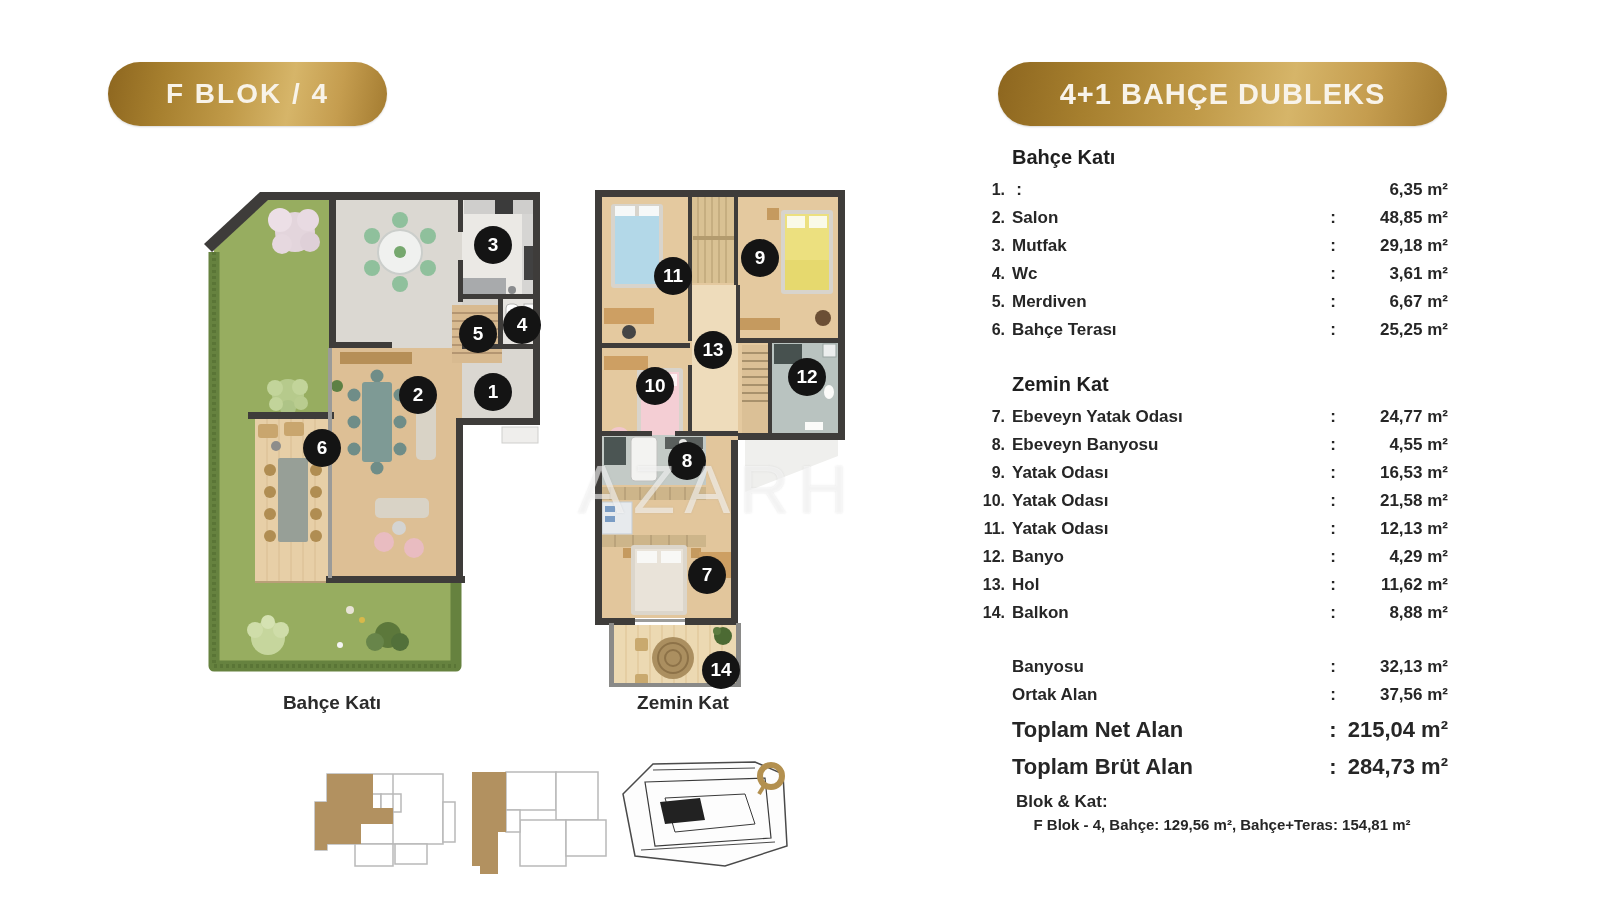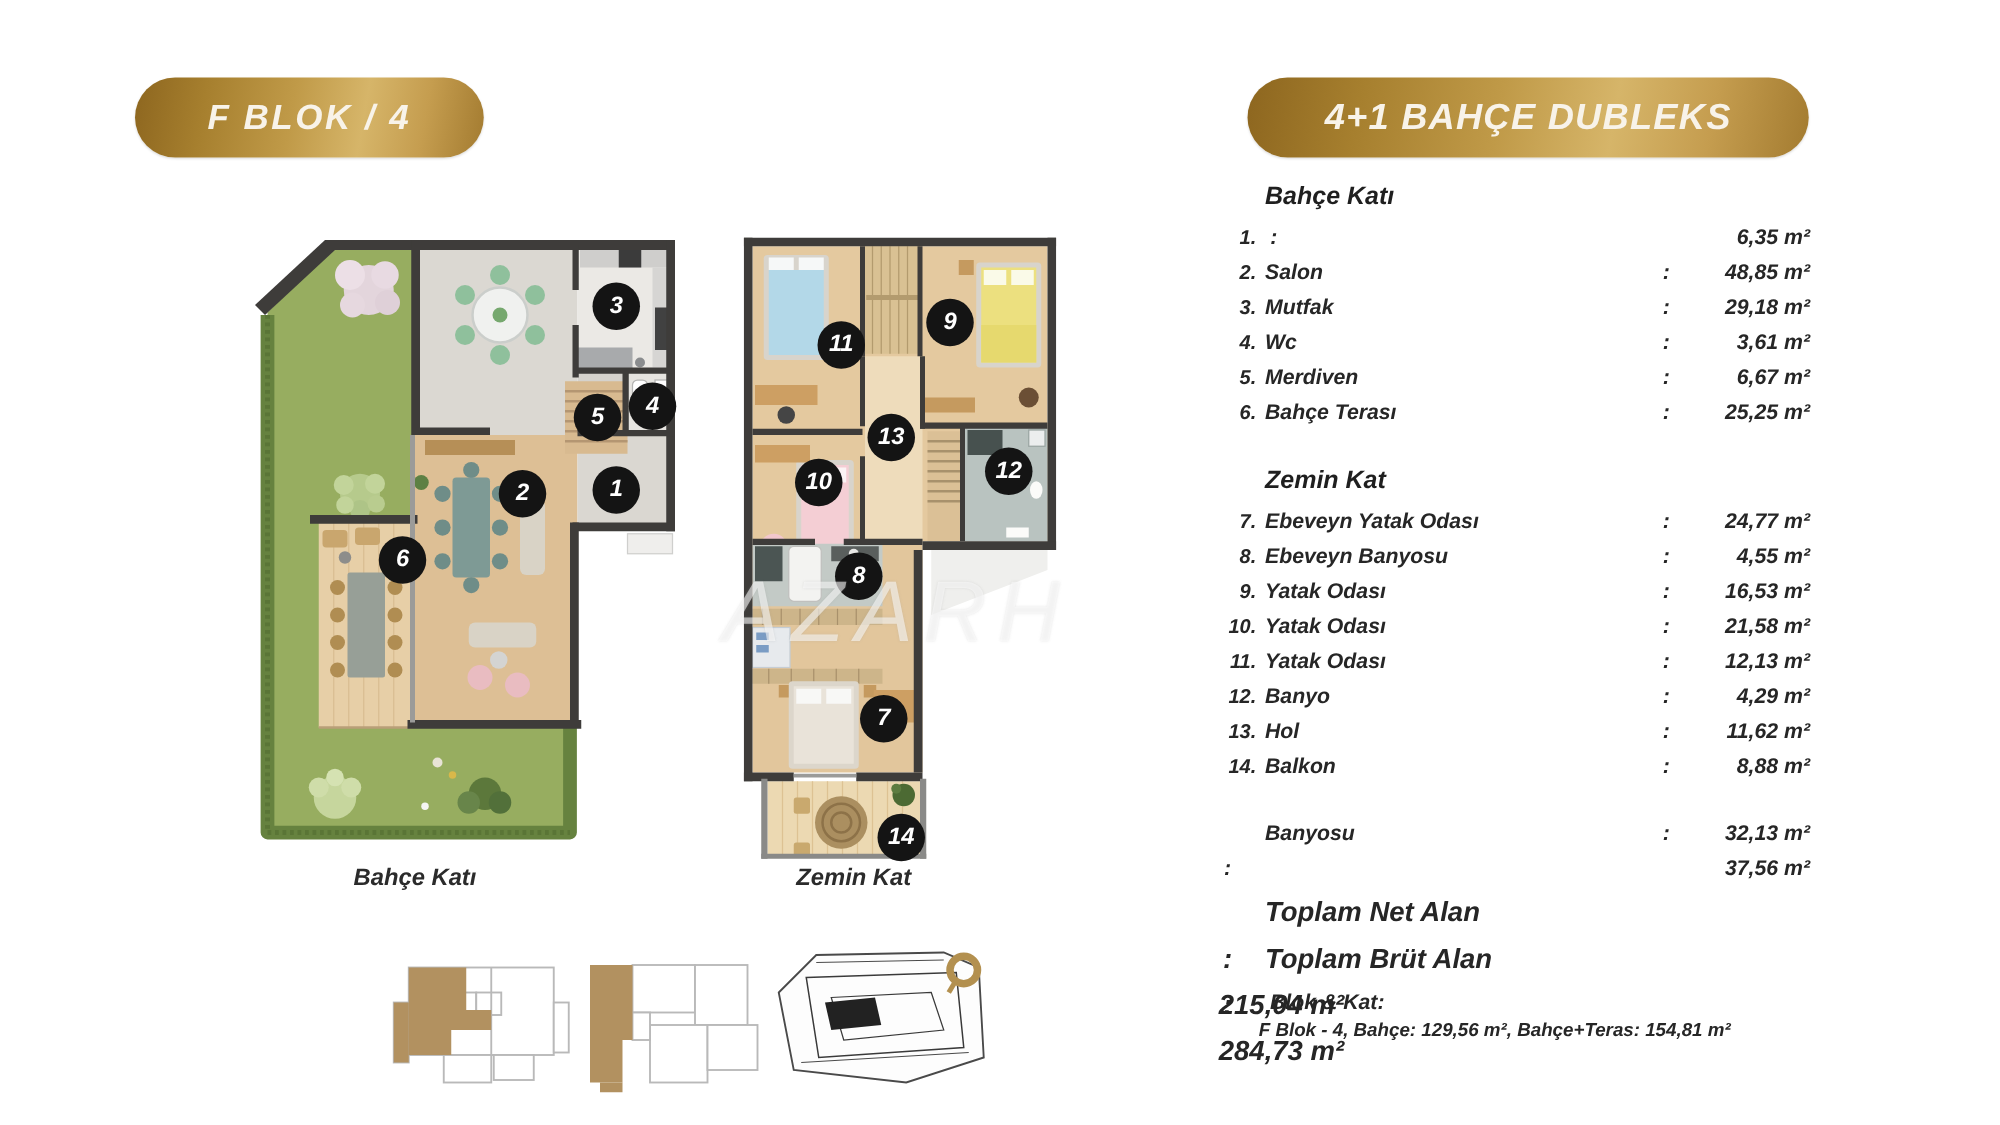--- a/index.html
+++ b/index.html
@@ -1,17 +1,17 @@
 <!DOCTYPE html>
 <html><head>
 <meta charset="utf-8">
 <style>
   html,body{margin:0;padding:0;}
   body{width:1600px;height:900px;background:#ffffff;font-family:"Liberation Sans",sans-serif;overflow:hidden;}
-  .stage{position:relative;width:1600px;height:864px;background:#fff;font-style:italic;}
+  .stage{position:relative;width:1600px;height:864px;background:#fff;}
 
   
   .badge{position:absolute;height:64px;border-radius:32px;display:flex;align-items:center;justify-content:center;
     color:#f8f3e9;font-weight:700;
     background:linear-gradient(100deg,#8d661f 0%,#a67f2e 20%,#c09a48 45%,#d6b569 65%,#c59d4f 82%,#a37b30 100%);
     box-shadow:0 1px 2px rgba(0,0,0,.15);}
   .badge--left{left:108px;top:62px;width:279px;font-size:28px;letter-spacing:2px;}
   .badge--right{left:998px;top:62px;width:449px;font-size:29px;letter-spacing:1px;}
 
   
@@ -33,23 +33,23 @@
   .sec-title{font-size:20px;font-weight:700;margin:0 0 7px 37px;color:#1f1f1f;}
   .sec-title--second{margin-top:29px;}
   .row{display:flex;align-items:baseline;height:28px;line-height:28px;font-size:17px;font-weight:700;}
   .num{width:30px;text-align:right;margin-right:7px;font-size:16px;}
   .lbl{width:314px;}
   .lbl--wide{width:351px;padding-left:37px;box-sizing:border-box;}
   .sep{width:14px;text-align:center;}
   .val{flex:1;text-align:right;}
   .summary{margin-top:26px;}
   .totals{margin-top:2px;}
-  .row--total{font-size:22px;height:37px;line-height:37px;flex-direction:column;}
+  .row--total{font-size:22px;height:37px;line-height:37px;}
   .footer-label{font-size:17px;font-weight:700;margin:7px 0 0 41px;}
-  .footer-detail{font-size:15px;font-weight:700;margin:4px 0 0 32px;}
+  .footer-detail{font-size:15px;font-weight:700;margin:4px 0 0 21px;text-align:center;}
 
   
   .keyplan{position:absolute;}
   .keyplan--a{left:297px;top:762px;}
   .keyplan--b{left:462px;top:762px;}
   .keyplan--c{left:605px;top:754px;}
 </style>
 </head>
 <body>
 
@@ -471,20 +471,21 @@
         </div>
       </div>
 
     <div class="summary">
         <div class="row">
           <span class="lbl lbl--wide">Banyosu</span>
           <span class="sep">:</span>
           <span class="val">32,13 m²</span>
         </div>
         <div class="row">
+          <span class="lbl lbl--wide">Ortak Alan</span>
           <span class="sep">:</span>
           <span class="val">37,56 m²</span>
         </div>
       </div>
     <div class="totals">
         <div class="row row--total">
           <span class="lbl lbl--wide">Toplam Net Alan</span>
           <span class="sep">:</span>
           <span class="val">215,04 m²</span>
         </div>

